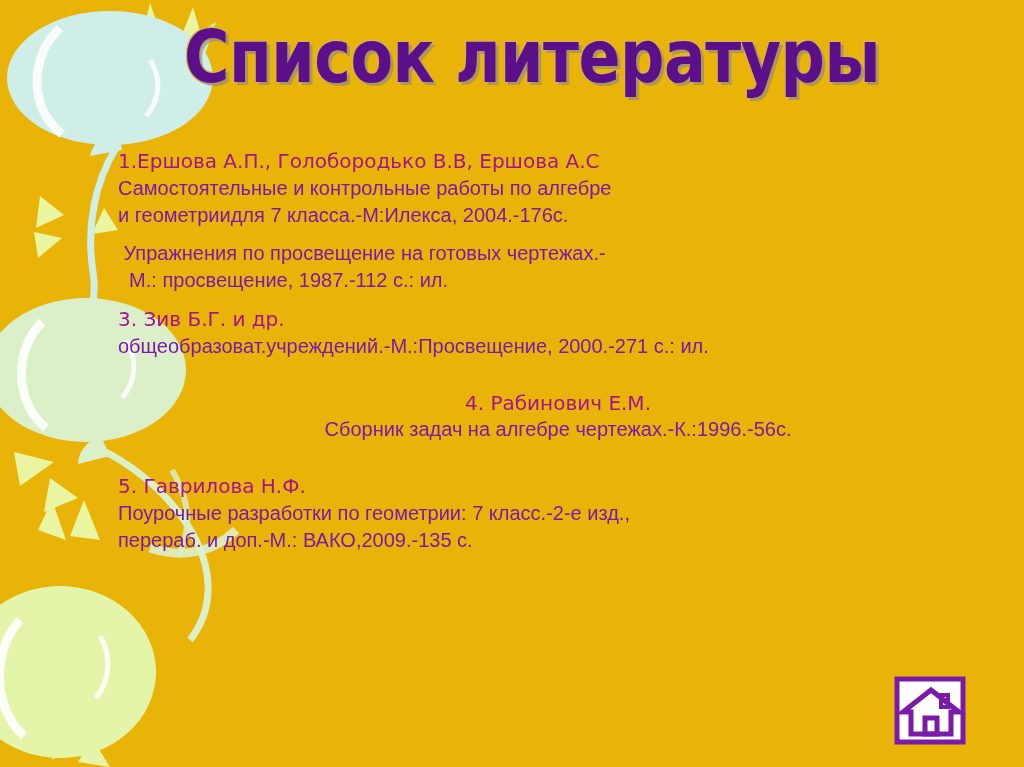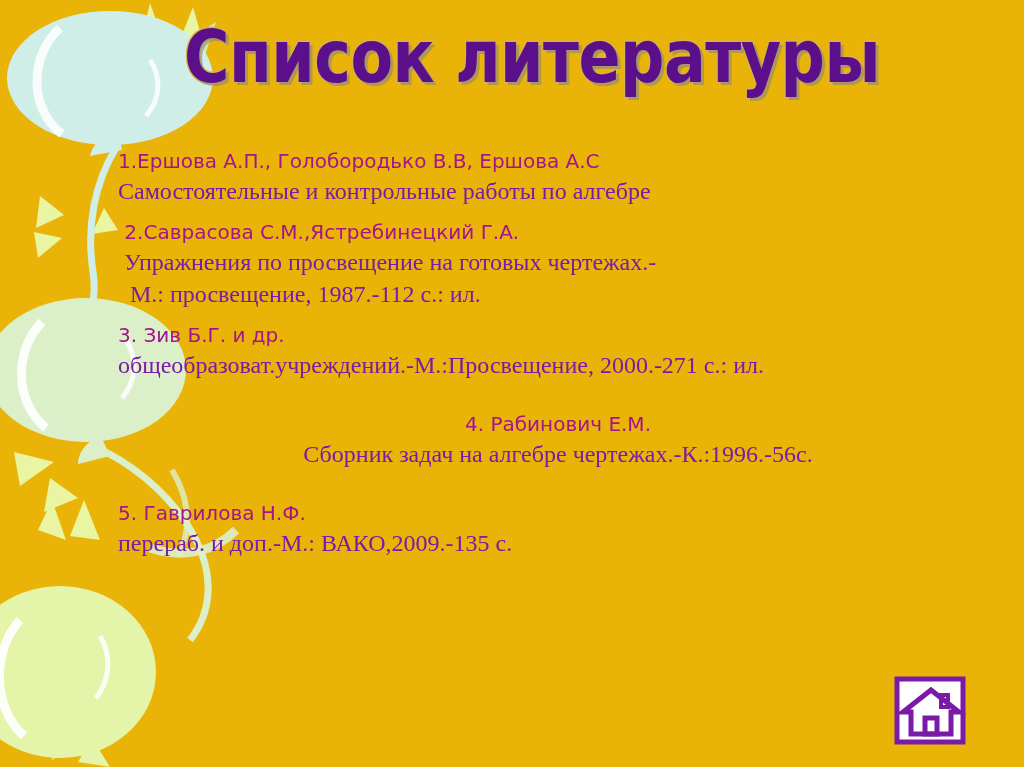--- a/index.html
+++ b/index.html
@@ -67,23 +67,23 @@
   }
   .entry-head {
     font-family: "DejaVu Sans", sans-serif;
     font-weight: normal;
     font-size: 20px;
     line-height: 1.34;
     color: #a3148f;
     white-space: pre;
   }
   .entry-line {
-    font-family: Liberation Serif, serif;
+    font-family: Liberation Sans, sans-serif;
     font-weight: normal;
-    font-size: 24px;
+    font-size: 20px;
     line-height: 1.34;
     color: #7a1aa8;
     white-space: pre;
   }
   .entry.e1 { margin-bottom: 12px; }
   .entry.e2 { margin-bottom: 12px; }
   .entry.e3 { margin-bottom: 30px; }
   .entry.e4 { margin-bottom: 30px; text-align: center; }
   .entry.e5 { margin-bottom: 0; }
 
@@ -155,40 +155,41 @@
 
   <div class="title-wrap">
     <span class="title">Список литературы</span>
   </div>
 
   <div class="biblio">
 
     <div class="entry e1">
       <div class="entry-head">1.Ершова А.П., Голобородько В.В, Ершова А.С</div>
       <div class="entry-line">Самостоятельные и контрольные работы по алгебре</div>
+      <div class="entry-line">и геометриидля 7 класса.-М:Илекса, 2004.-176с.</div>
     </div>
 
     <div class="entry e2">
-      <div class="entry-head"> 2.Саврасова С.М.,Ястребинецкий Г.А.</div>
       <div class="entry-line"> Упражнения по просвещение на готовых чертежах.-</div>
       <div class="entry-line">  М.: просвещение, 1987.-112 с.: ил.</div>
     </div>
 
     <div class="entry e3">
       <div class="entry-head">3. Зив Б.Г. и др.</div>
       <div class="entry-line">общеобразоват.учреждений.-М.:Просвещение, 2000.-271 с.: ил.</div>
     </div>
 
     <div class="entry e4">
       <div class="entry-head">4. Рабинович Е.М.</div>
       <div class="entry-line">Сборник задач на алгебре чертежах.-К.:1996.-56с.</div>
     </div>
 
     <div class="entry e5">
       <div class="entry-head">5. Гаврилова Н.Ф.</div>
+      <div class="entry-line">Поурочные разработки по геометрии: 7 класс.-2-е изд.,</div>
       <div class="entry-line">перераб. и доп.-М.: ВАКО,2009.-135 с.</div>
     </div>
 
   </div>
 
   <div class="home-btn">
     <svg viewBox="0 0 76 72" width="76" height="72">
       <rect x="4" y="3" width="66" height="63" fill="#ffffff" stroke="#7a1aa8" stroke-width="5"></rect>
       <polygon points="38,14 66,36 58,36 58,58 18,58 18,36 10,36" fill="none" stroke="#7a1aa8" stroke-width="5" stroke-linejoin="miter"></polygon>
       <rect x="32" y="42" width="12" height="16" fill="none" stroke="#7a1aa8" stroke-width="5"></rect>

